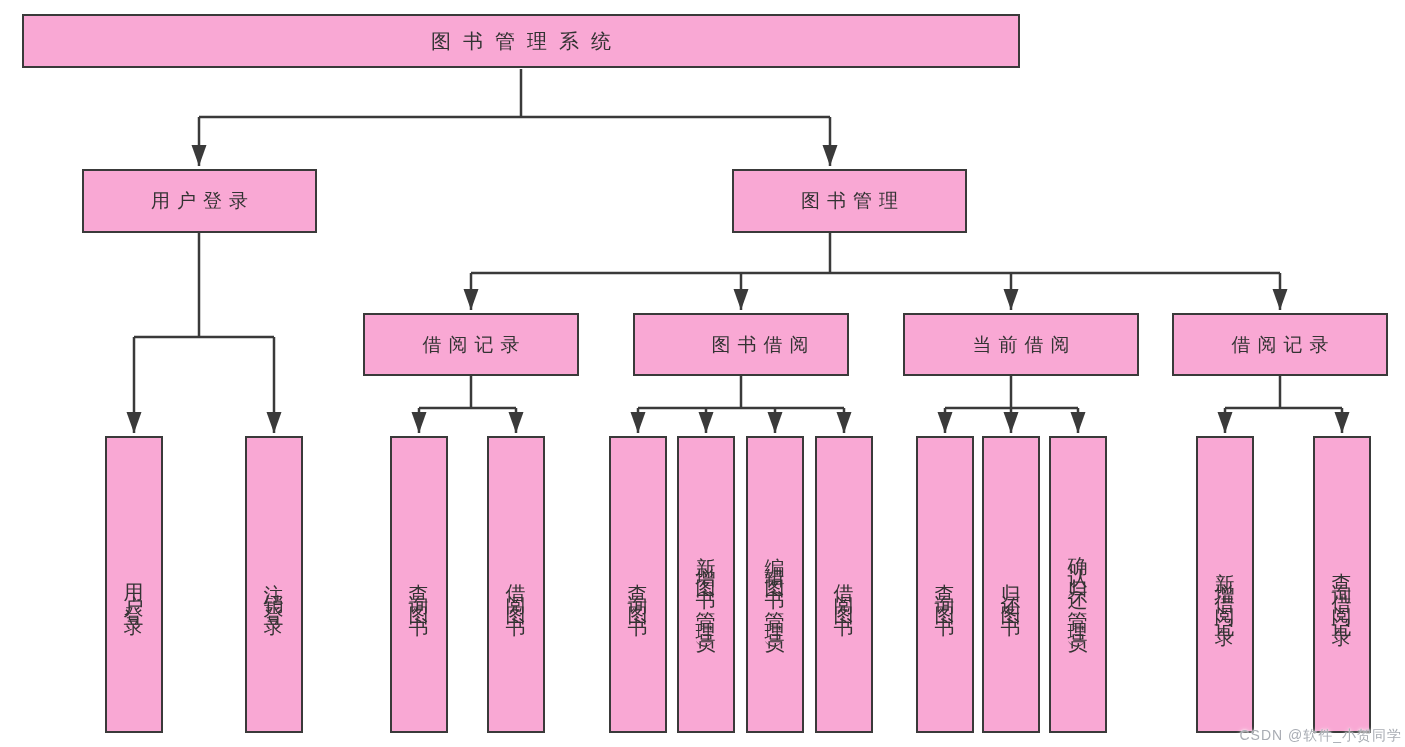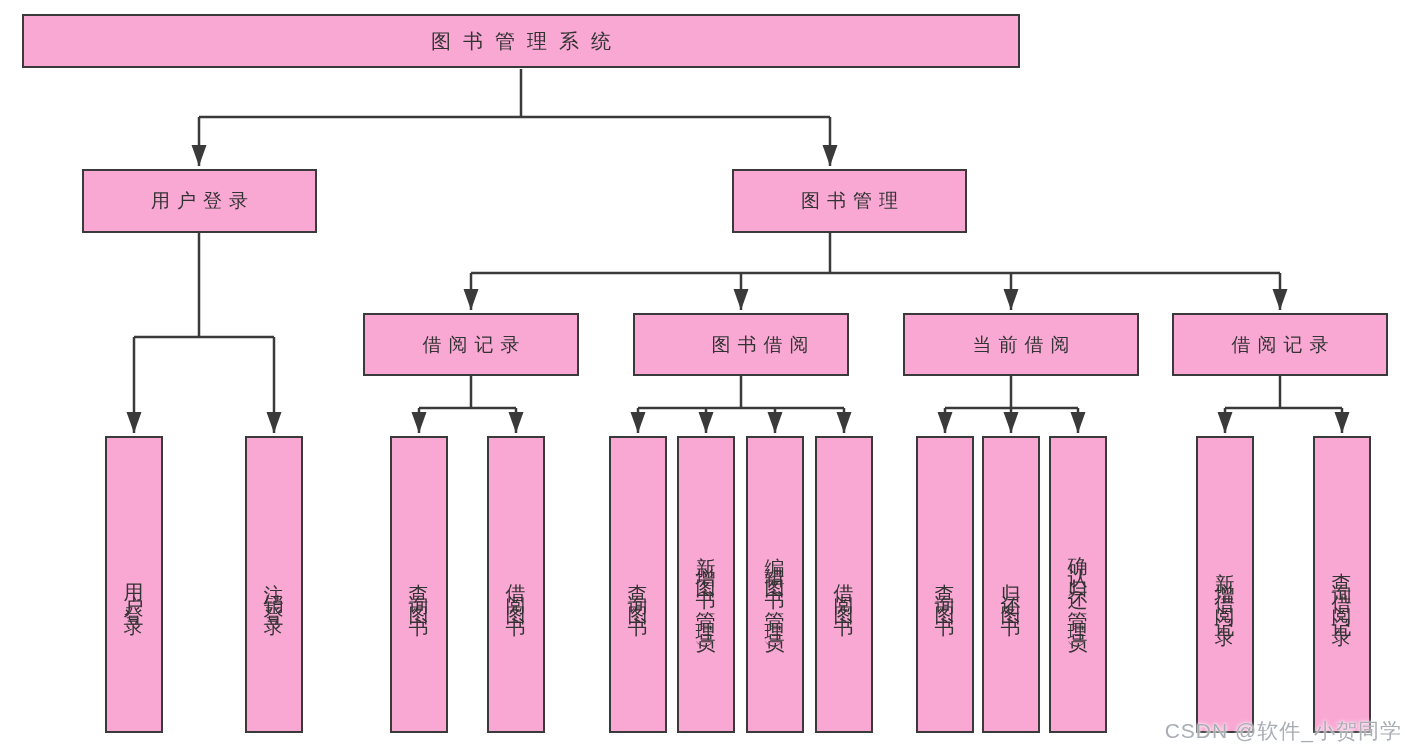--- a/index.html
+++ b/index.html
@@ -50,21 +50,21 @@
     text-orientation: mixed;
     font-size: 20px;
     letter-spacing: 11px;
     padding-top: 11px; 
     line-height: 1;
   }
   .watermark {
     position: absolute;
     right: 3px;
     bottom: 2px;
-    font-size: 21px;
+    font-size: 14px;
     letter-spacing: 1px;
     color: #a9adb4;
     text-shadow: 0 0 2px #ffffff, 0 0 4px #ffffff;
     white-space: nowrap;
   }
 </style>
 </head>
 <body>
 
 <div class="stage">

